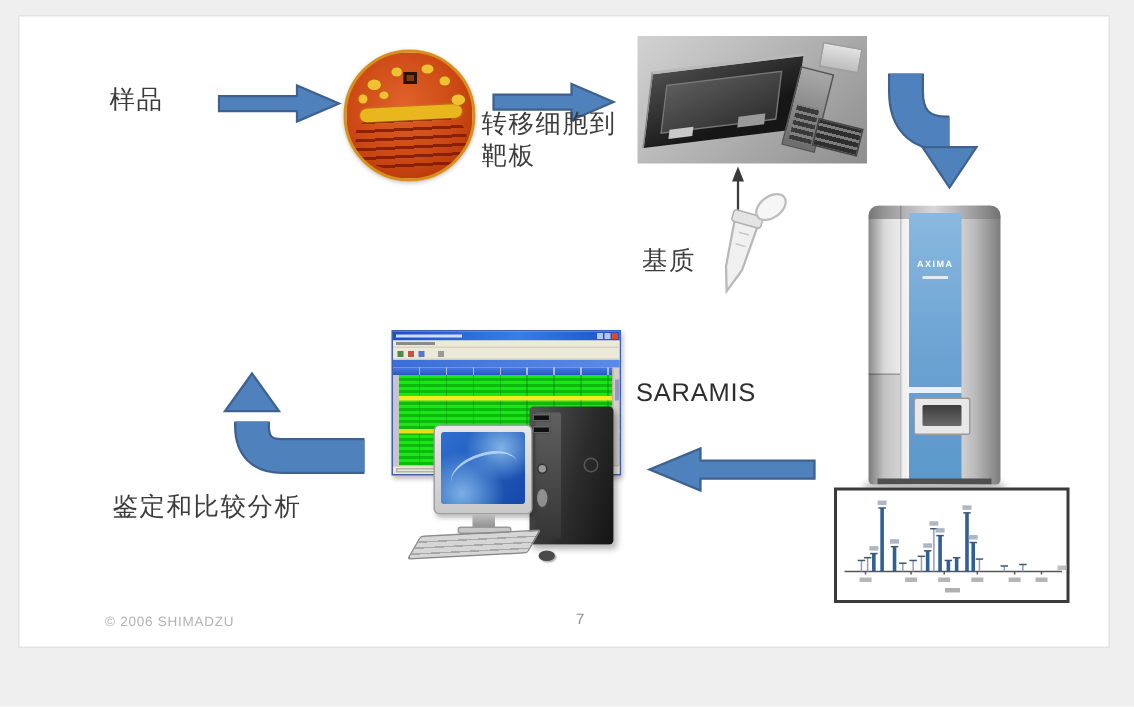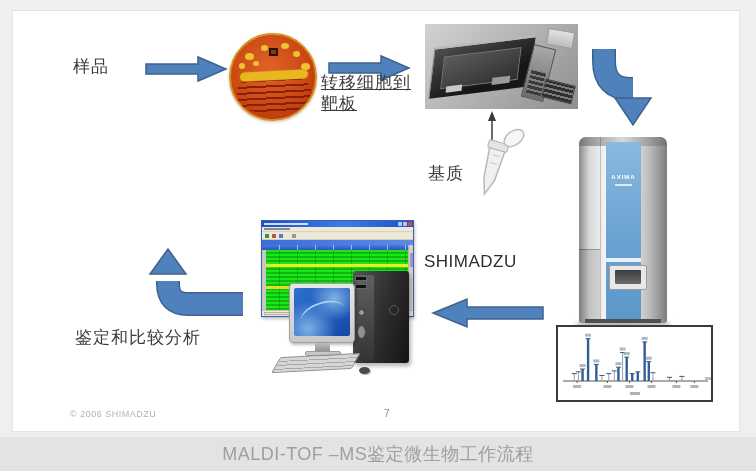--- a/index.html
+++ b/index.html
@@ -123,21 +123,21 @@
     border-top:2px solid rgba(190,220,250,.85); transform:rotate(-18deg); }
   .pc .stand { position:absolute; left:52px; top:72px; width:15px; height:9px; background:linear-gradient(180deg,#bdbdbd,#8f8f8f); }
   .pc .standbase { position:absolute; left:42px; top:80px; width:36px; height:5px; background:#c7c7c7; border:1px solid #9a9a9a; border-radius:2px; }
   .pc .keyboard { position:absolute; left:14px; top:84px; width:78px; height:16px; transform:skewX(-32deg) rotate(-3deg);
     background:repeating-linear-gradient(180deg,#d6d6d6 0 3px,#a8a8a8 3px 4px); border:1px solid #8a8a8a; border-radius:2px; }
   .pc .mouse { position:absolute; left:96px; top:96px; width:11px; height:7px; border-radius:50%; background:#4a4a4a; box-shadow:1px 1px 1px rgba(0,0,0,.3); }
   .lims-text { position:absolute; left:16px; top:32px; font-size:17px; font-weight:bold; color:#0d0d0d; letter-spacing:1px; z-index:4; }
 
   
   .sample-label   { left:60px;  top:44px; }
-  .transfer-label { left:308px; top:61px; width:96px; line-height:21px;text-decoration:underline; }
+  .transfer-label { left:308px; top:61px; width:96px; line-height:21px; }
   .matrix-label   { left:415px; top:151px; }
   .import-label   { left:411px; top:241px; line-height:20px; }
   .import-label .l2 { letter-spacing:.5px; font-size:17px; color:#2e2e2e; }
   .analysis-label { left:62px;  top:315px; }
   .copyright { left:57px; top:398px; font-size:9px; color:#b2b2b2; letter-spacing:.5px; }
   .pagenum  { left:371px; top:397px; font-size:10px; color:#8f8f8f; }
 
   .caption-bar { position:absolute; left:0; top:437px; width:756px; height:34px; background:#e3e3e3;
     display:flex; align-items:center; justify-content:center; }
   .caption-text { color:#9f9f9f; font-size:18px; letter-spacing:.5px; }
@@ -285,21 +285,21 @@
           <line x1="118.4" y1="54" x2="118.4" y2="56" stroke="#555" stroke-width="1"></line>
           <rect x="114.4" y="58" width="8" height="3" fill="#b5b5b5"></rect>
           <line x1="136.34" y1="54" x2="136.34" y2="56" stroke="#555" stroke-width="1"></line>
           <rect x="132.34" y="58" width="8" height="3" fill="#b5b5b5"></rect>
           <rect x="72" y="65" width="10" height="3" fill="#b0b0b0"></rect>
           <rect x="147" y="50" width="6" height="3" fill="#c0c0c0"></rect>
         </svg>
     </div>
 
     <div class="abs cn-label import-label">
-      <div class="l2">SHIMADZU</div>
+      <div class="l2">SARAMIS</div>
     </div>
 
     <svg class="shape" style="left:420px;top:286px;" width="110" height="32">
       <polygon points="110,10 34,10 34,2 0,16 34,30 34,22 110,22" fill="#4f81bd" stroke="#3f618f" stroke-width="1.5"></polygon>
     </svg>
 
     <div class="abs swin">
       <div class="titlebar">
         <div class="titletext"></div>
         <div class="winbtns">
@@ -359,16 +359,13 @@
       <path d="M 100 58 L 45 58 Q 25 58 25 38 L 25 35" fill="none" stroke="#4f81bd" stroke-width="21"></path>
       <polygon points="7,28 43,28 25,3" fill="#4f81bd" stroke="#3f618f" stroke-width="1.5"></polygon>
     </svg>
 
     <div class="abs cn-label analysis-label">鉴定和比较分析</div>
 
     <div class="abs copyright">© 2006 SHIMADZU</div>
     <div class="abs pagenum">7</div>
   </div>
 
-  <div class="caption-bar">
-    <div class="caption-text">MALDI-TOF –MS鉴定微生物工作流程</div>
-  </div>
 </div>
 
 </body></html>

